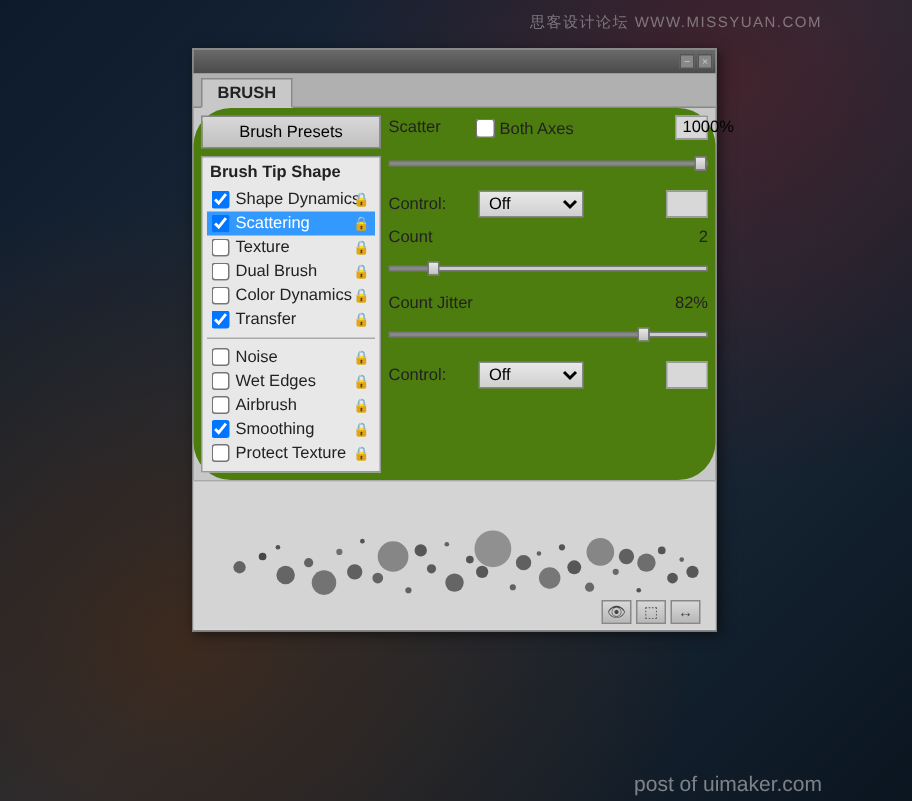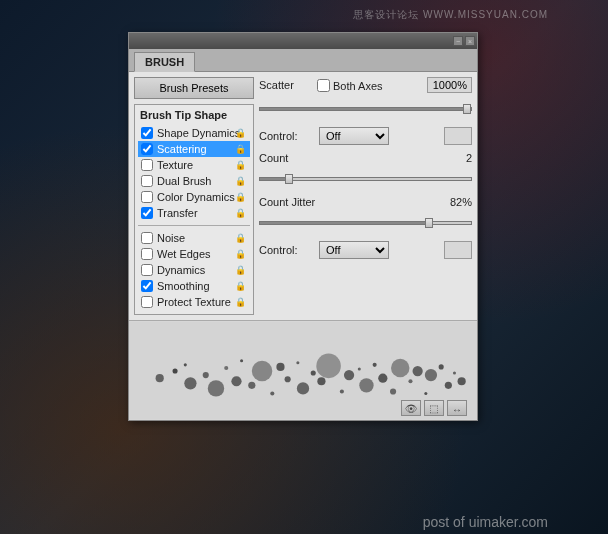--- a/index.html
+++ b/index.html
@@ -96,23 +96,24 @@
       margin-bottom: -1px;
       z-index: 1;
     }
 
     .tab.inactive {
       background: #b0b0b0;
     }
 
     .panel-body {
       padding: 5px;
-      background: #e5e5e5;
+      background: #4d7c0f;
       display: flex;
       gap: 5px;
+      border-radius: 25px;
     }
 
     
     .left-panel {
       width: 120px;
       flex-shrink: 0;
     }
 
     .brush-presets-btn {
       width: 100%;
@@ -199,21 +200,21 @@
       gap: 3px;
       font-size: 11px;
       color: #222;
     }
 
     .value-box {
       background: #d8d8d8;
       border: 1px solid #999;
       padding: 1px 4px;
       font-size: 11px;
-      width: 45px;
+      width: 22px;
       text-align: right;
       margin-left: auto;
     }
 
     .control-row {
       display: flex;
       align-items: center;
       gap: 5px;
       margin: 2px 0;
     }
@@ -405,21 +406,21 @@
         </div>
 
         <div class="brush-item">
           <input type="checkbox" style="">
           <span>Wet Edges</span>
           <span class="lock-icon">🔒</span>
         </div>
 
         <div class="brush-item">
           <input type="checkbox" style="">
-          <span>Dynamics</span>
+          <span>Airbrush</span>
           <span class="lock-icon">🔒</span>
         </div>
 
         <div class="brush-item">
           <input type="checkbox" checked="" style="">
           <span>Smoothing</span>
           <span class="lock-icon">🔒</span>
         </div>
 
         <div class="brush-item">

